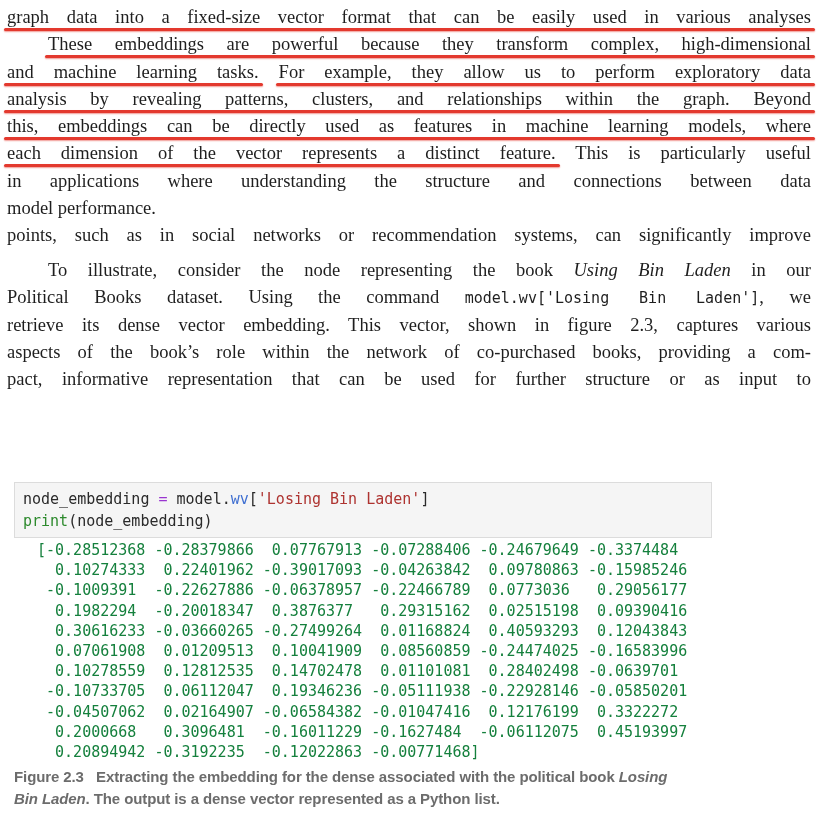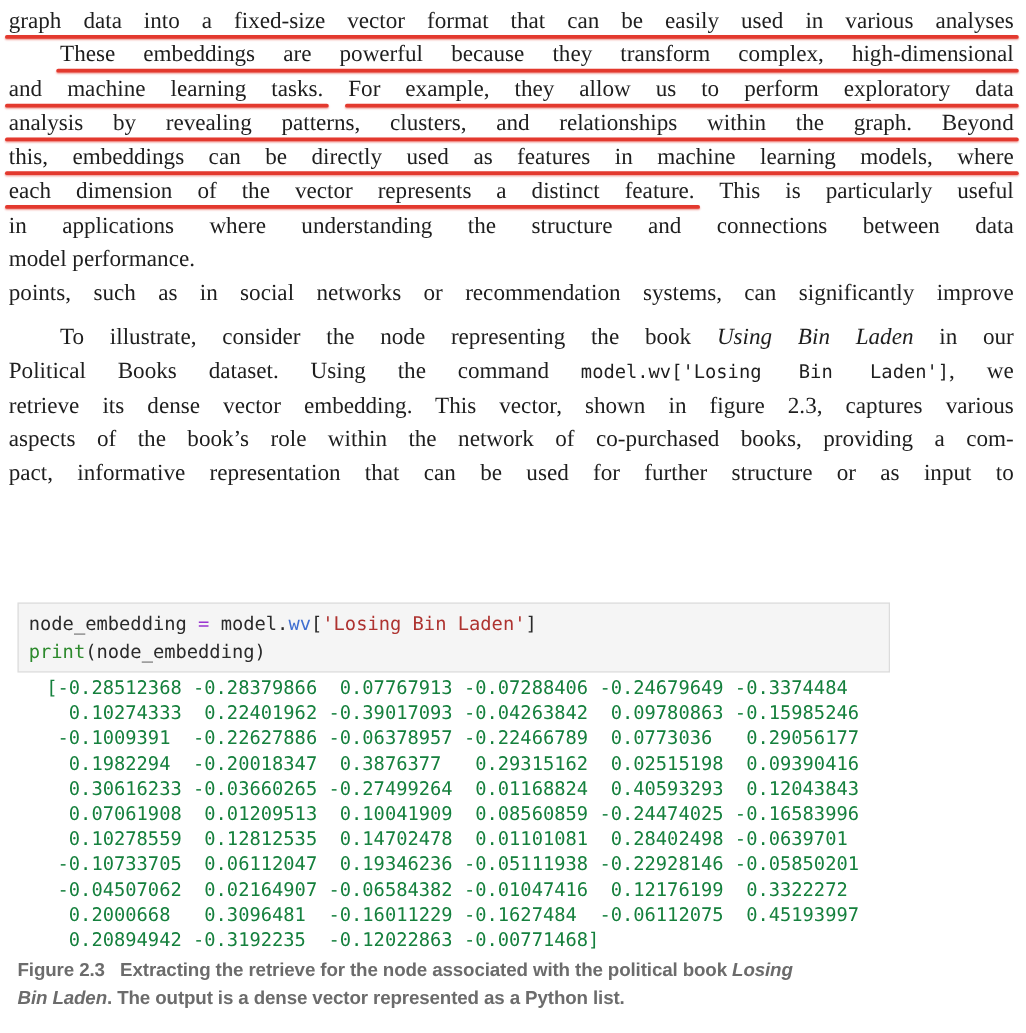--- a/index.html
+++ b/index.html
@@ -97,16 +97,16 @@
   0.1982294  -0.20018347  0.3876377   0.29315162  0.02515198  0.09390416
   0.30616233 -0.03660265 -0.27499264  0.01168824  0.40593293  0.12043843
   0.07061908  0.01209513  0.10041909  0.08560859 -0.24474025 -0.16583996
   0.10278559  0.12812535  0.14702478  0.01101081  0.28402498 -0.0639701
  -0.10733705  0.06112047  0.19346236 -0.05111938 -0.22928146 -0.05850201
  -0.04507062  0.02164907 -0.06584382 -0.01047416  0.12176199  0.3322272
   0.2000668   0.3096481  -0.16011229 -0.1627484  -0.06112075  0.45193997
   0.20894942 -0.3192235  -0.12022863 -0.00771468]</pre>
 
   <figcaption class="caption">
-      <div class="line"><span>Figure 2.3</span><span>   Extracting the retrieve for the node associated with the political book </span><span class="i">Losing</span></div>
+      <div class="line"><span>Figure 2.3</span><span>   Extracting the embedding for the dense associated with the political book </span><span class="i">Losing</span></div>
       <div class="line"><span class="i">Bin Laden</span><span>. The output is a dense vector represented as a Python list.</span></div>
     </figcaption>
 </div>
 
 </body></html>

